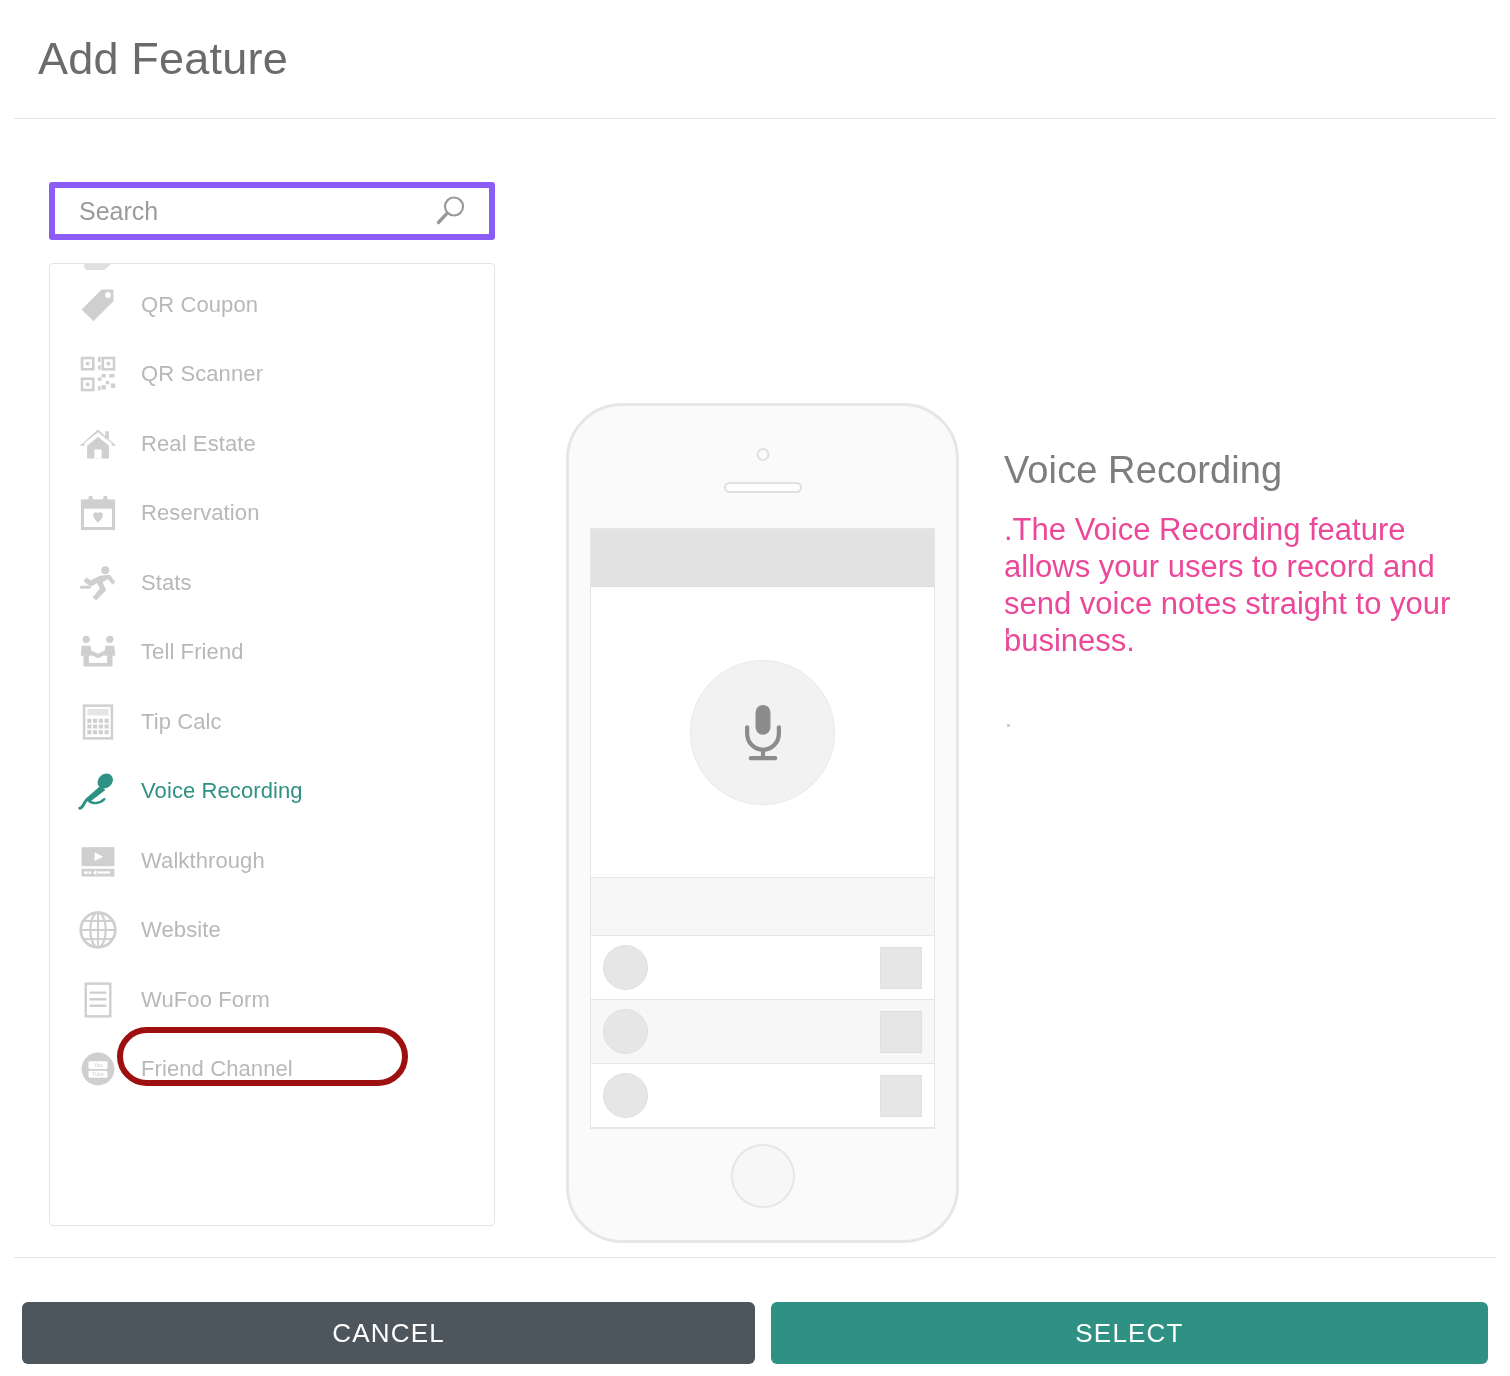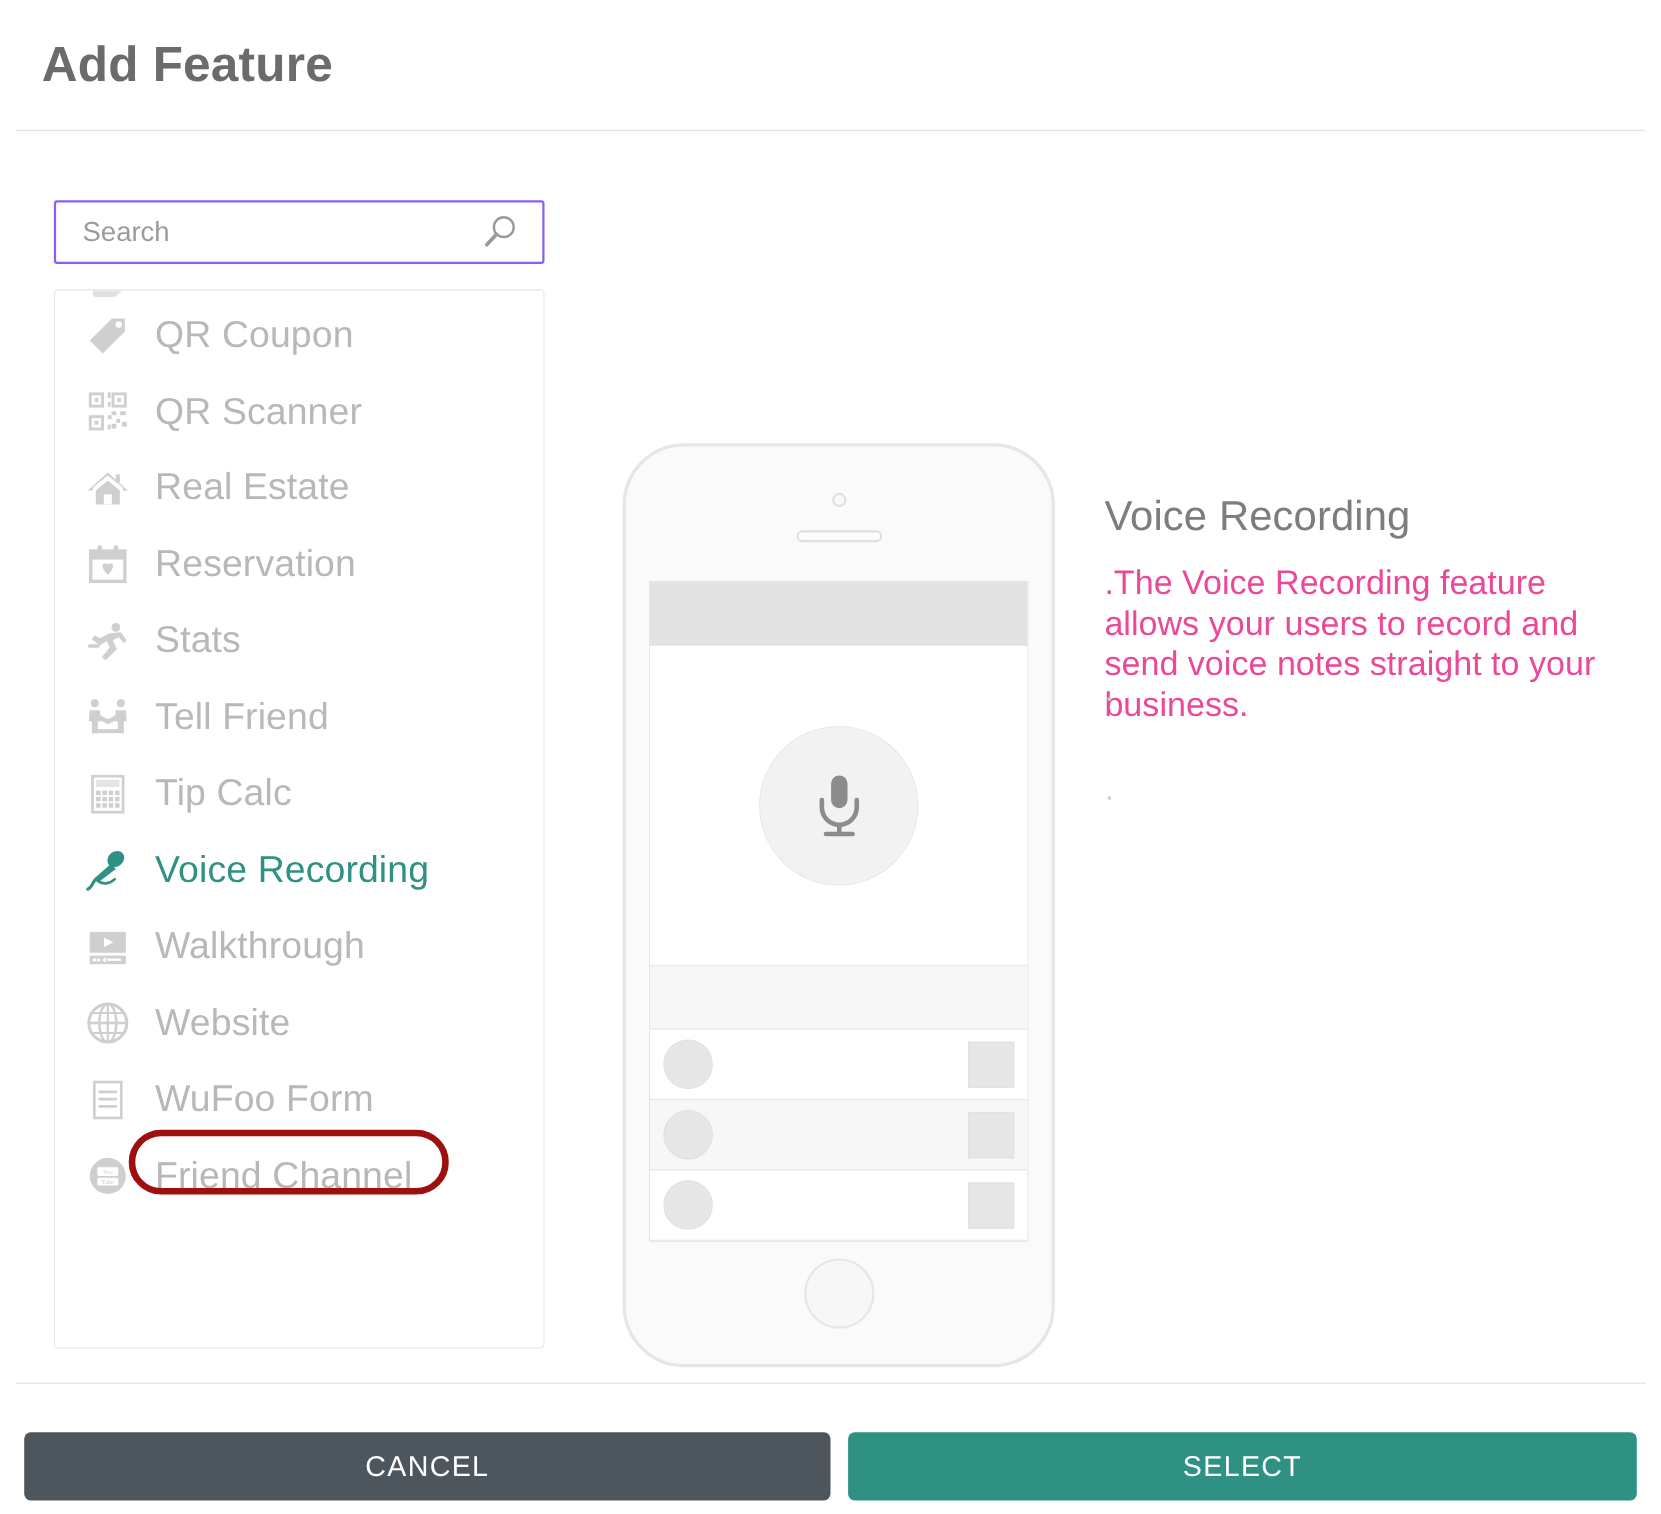--- a/index.html
+++ b/index.html
@@ -19,21 +19,21 @@
   
   .dialog-header {
     height: 118px;
     box-sizing: border-box;
     display: flex;
     align-items: center;
     padding-left: 38px;
   }
   .dialog-title {
     font-size: 45px;
-    font-weight: 700;
+    font-weight: 400;
     color: #6b6b6b;
     letter-spacing: 0.2px;
   }
   .header-rule {
     height: 1px;
     background: #e2e2e2;
     margin: 0 14px;
   }
 
   
@@ -45,21 +45,21 @@
   
   .left-col {
     position: absolute;
     left: 49px;
     top: 63px;
     width: 446px;
   }
   .search-wrap {
     position: relative;
     height: 58px;
-    border: 2px solid #8b5cf6;
+    border: 6px solid #8b5cf6;
     border-radius: 3px;
     background: #fff;
     box-sizing: border-box;
   }
   .search-input {
     position: absolute;
     left: 0; top: 0;
     width: 100%;
     height: 100%;
     box-sizing: border-box;
@@ -121,21 +121,21 @@
     width: 44px;
     height: 44px;
     flex: 0 0 44px;
     display: flex;
     align-items: center;
     justify-content: center;
     margin-right: 21px;
   }
   .feature-icon svg { display: block; }
   .feature-label {
-    font-size: 34px;
+    font-size: 22px;
     color: #b8b8b8;
     white-space: nowrap;
     letter-spacing: 0.1px;
   }
   .feature-item.selected .feature-label {
     color: #2f9183;
   }
 
   
   .annot-box {

